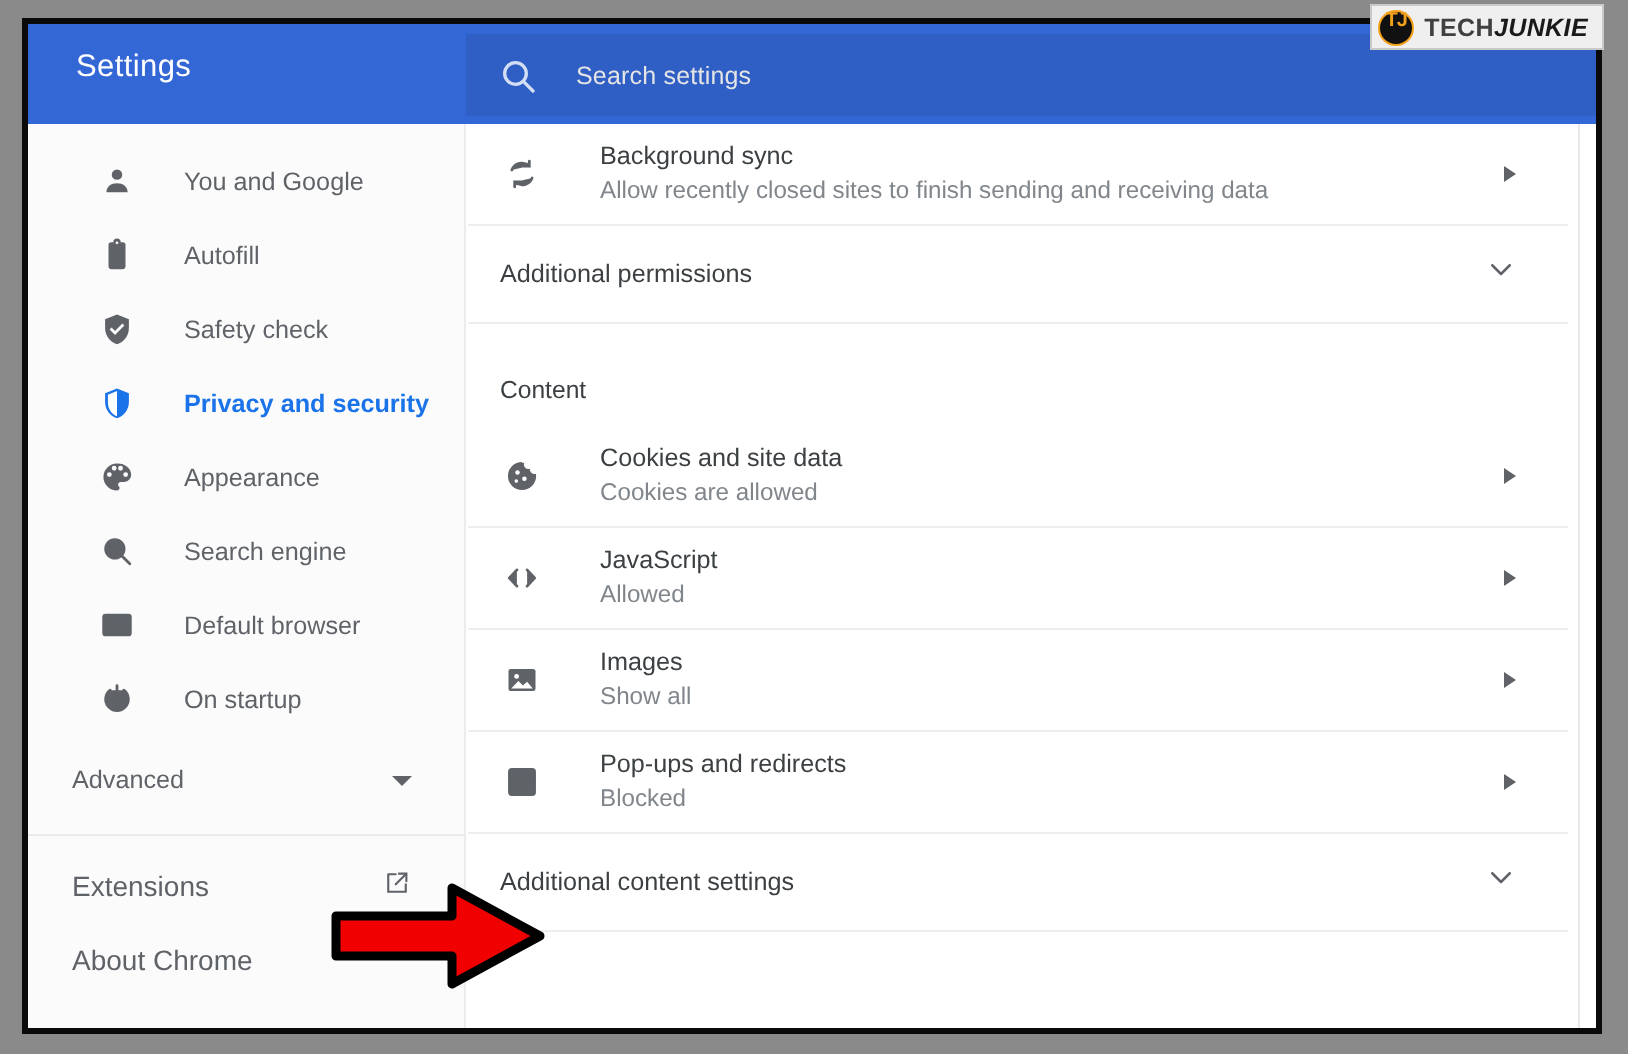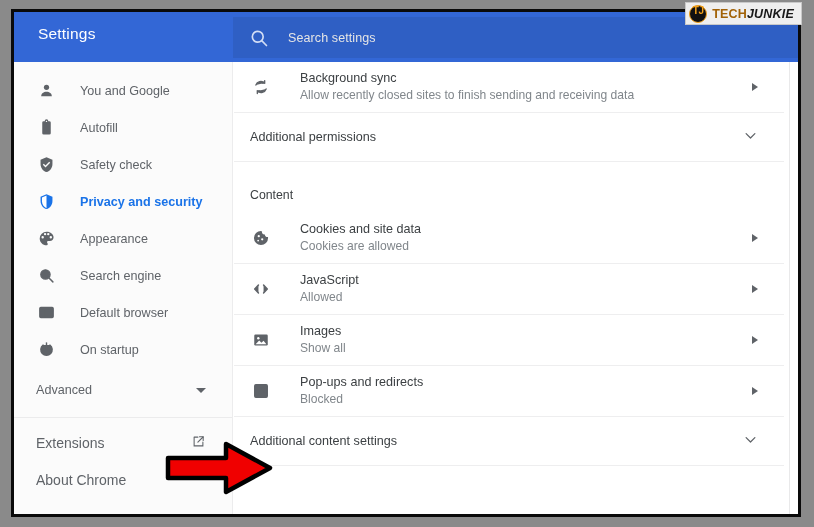--- a/index.html
+++ b/index.html
@@ -73,21 +73,21 @@
     left: 0; top: 0;
     width: 219px; height: 100%;
     background: #fbfbfb;
     border-right: 1px solid #ececed;
     padding-top: 10px;
   }
   .nav-item {
     display: flex;
     align-items: center;
     height: 37px;
-    padding-left: 22px;
+    padding-left: 34px;
     color: #5f6368;
     font-size: 12.6px;
     cursor: pointer;
   }
   .nav-item .ico {
     width: 20px; height: 20px;
     flex: 0 0 20px;
     display: flex; align-items: center; justify-content: center;
     margin-right: 24px;
   }
@@ -219,21 +219,21 @@
     margin-right: 5px;
     flex: 0 0 auto;
   }
   .logo-badge span {
     font-size: 10px;
     font-weight: bold;
     color: #f2a01a;
     line-height: 1;
     letter-spacing: -.5px;
   }
-  .logo-tech { font-size: 12.5px; font-weight: bold; color: #a16207; letter-spacing: .2px; text-align: right; }
+  .logo-tech { font-size: 12.5px; font-weight: bold; color: #404040; letter-spacing: .2px; text-align: right; }
   .logo-junkie { font-size: 12.5px; font-weight: bold; color: #1a1a1a; letter-spacing: .2px; font-style: italic; }
 </style>
 </head>
 <body>
 
 <div class="frame">
 <div class="black-border">
 
   <div class="top-header">
     <div class="header-title">Settings</div>

